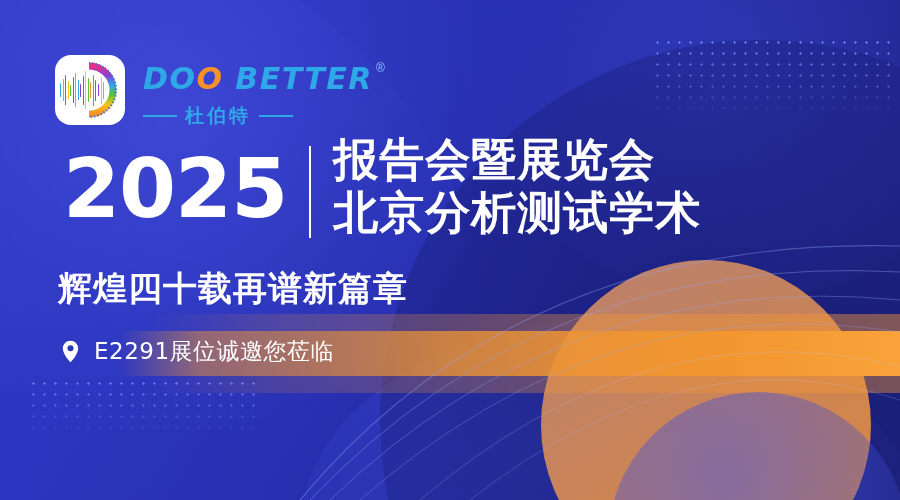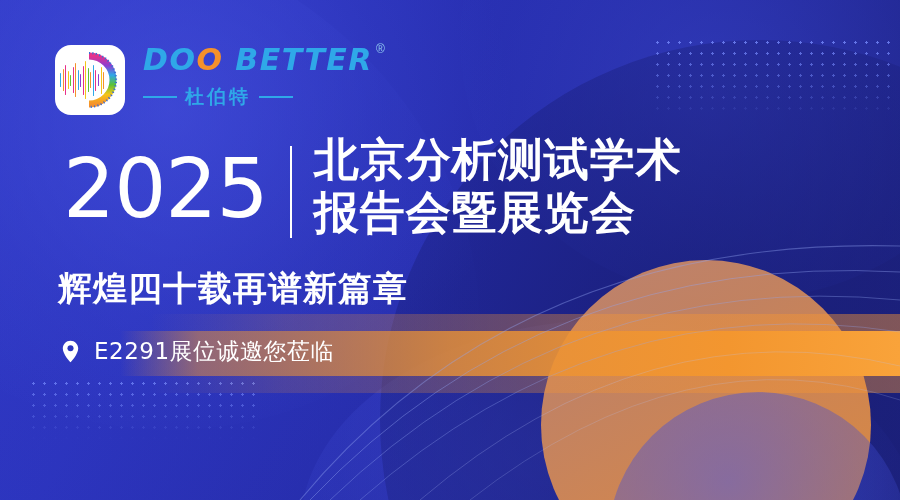--- a/index.html
+++ b/index.html
@@ -157,23 +157,23 @@
         rgba(247,150,50,0.16) 18%,
         rgba(247,150,50,0.32) 55%,
         rgba(247,150,50,0.42) 100%);
   }
 
   
   .content { position: absolute; inset: 0; }
 
   .logo-row {
     position: absolute;
-    left: 55px; top: 45px;
-    display: flex;
-    align-items: flex-start;
+    left: 55px; top: 55px;
+    display: flex;
+    align-items: flex-end;
   }
   .logo-mark {
     width: 70px; height: 70px;
     border-radius: 16px;
     background: #FFFFFF;
     position: relative;
     overflow: hidden;
     flex: none;
   }
   .logo-bars {
@@ -239,21 +239,21 @@
 
   .headline-row {
     position: absolute;
     left: 63px; top: 134px;
     display: flex;
     align-items: flex-start;
   }
   .year {
     font-family: "DejaVu Sans", sans-serif;
     font-size: 82px;
-    font-weight: 400;
+    font-weight: 700;
     color: #FFFFFF;
     line-height: 1;
     letter-spacing: -1px;
     margin-top: 14px;
   }
   .year-divider {
     width: 2px;
     height: 92px;
     background: #FFFFFF;
     margin: 12px 0 0 22px;
@@ -387,22 +387,22 @@
           <span class="logo-cn">杜伯特</span>
           <span class="rule"></span>
         </div>
       </div>
     </div>
 
     <div class="headline-row">
       <div class="year">2025</div>
       <div class="year-divider"></div>
       <div class="headline-cn">
+        <div>报告会暨展览会</div>
         <div>北京分析测试学术</div>
-        <div>报告会暨展览会</div>
       </div>
     </div>
 
     <div class="tagline">辉煌四十载再谱新篇章</div>
 
     <div class="booth-row">
       <svg class="pin-icon" viewBox="0 0 24 24">
         <path fill="#FFFFFF" d="M12 1.6c-4.1 0-7.4 3.3-7.4 7.4 0 5.5 7.4 13.4 7.4 13.4s7.4-7.9 7.4-13.4c0-4.1-3.3-7.4-7.4-7.4z"></path>
         <circle cx="12" cy="8.9" r="2.9" fill="#2B35BE"></circle>
       </svg>

